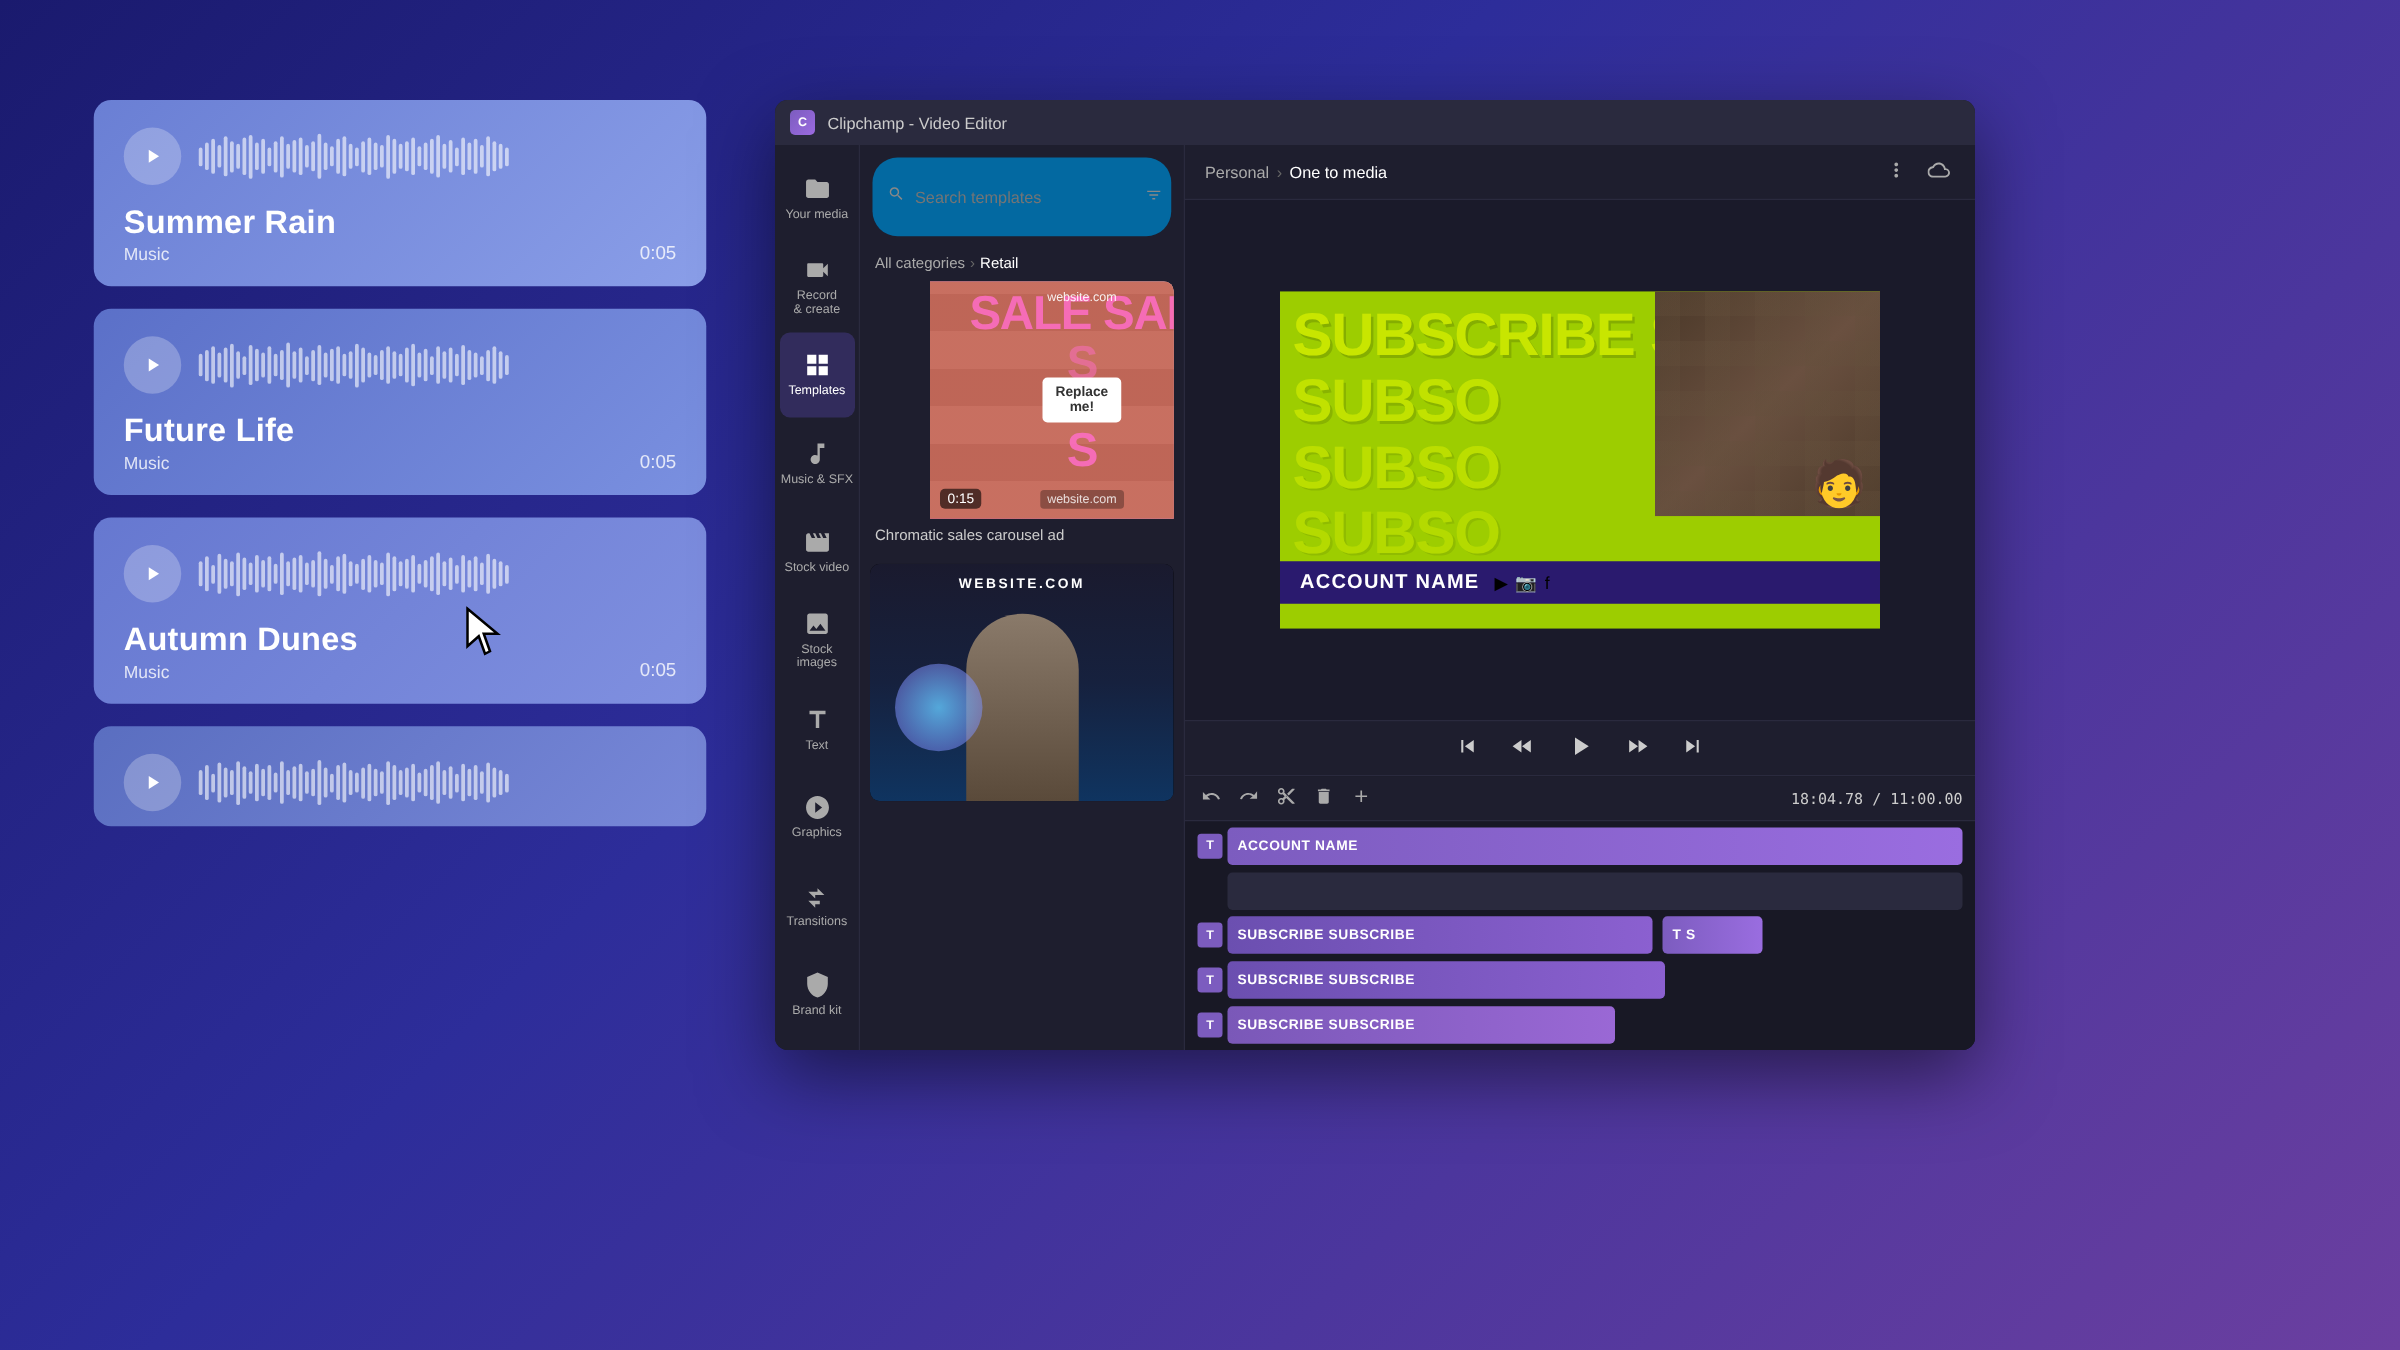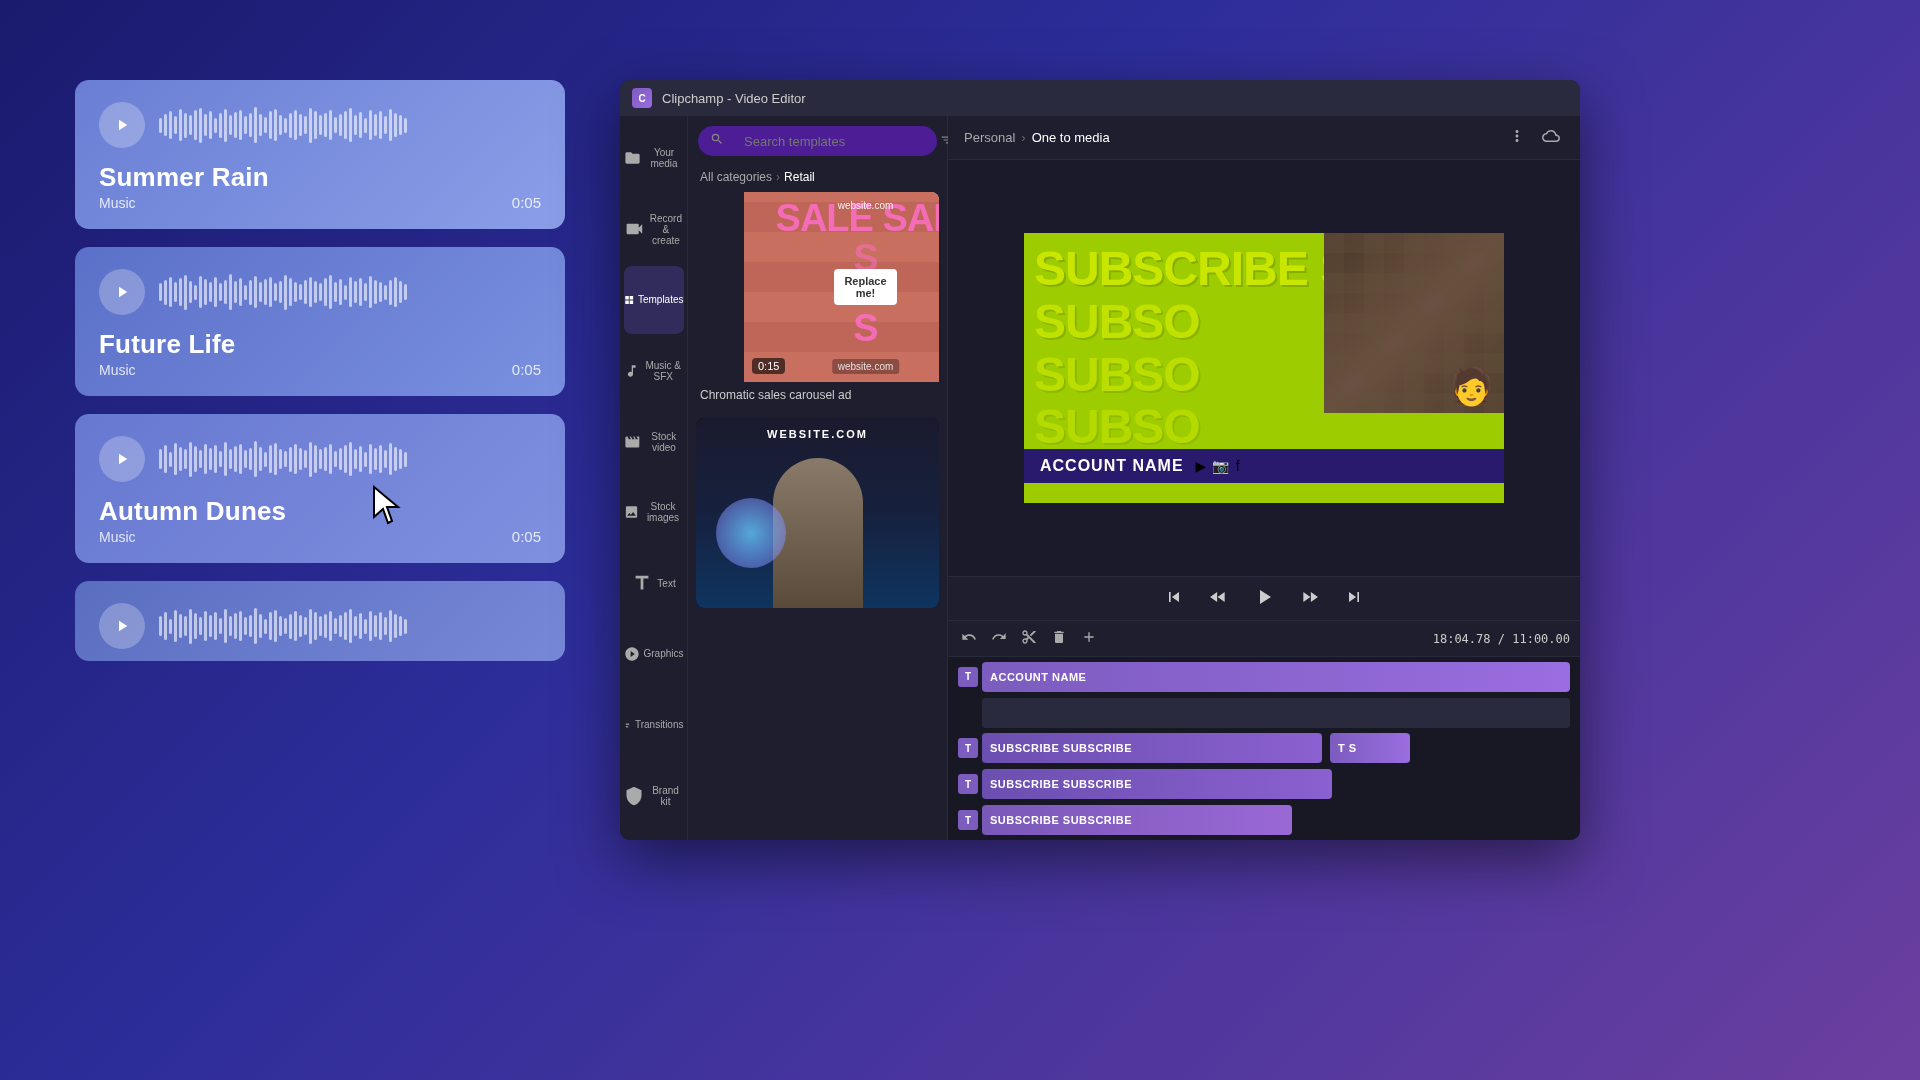--- a/index.html
+++ b/index.html
@@ -153,21 +153,21 @@
       padding: 8px 0;
       gap: 0;
       flex-shrink: 0;
       border-right: 1px solid #2a2a3e;
     }
 
     .sidebar-item {
       width: 60px;
       height: 72px;
       display: flex;
-      flex-direction: row;
+      flex-direction: column;
       align-items: center;
       justify-content: center;
       gap: 4px;
       cursor: pointer;
       border-radius: 8px;
       margin-bottom: 2px;
     }
     .sidebar-item.active { background: rgba(100,80,200,0.3); }
     .sidebar-item svg { width: 22px; height: 22px; }
     .sidebar-item-label {
@@ -183,26 +183,26 @@
       width: 260px;
       background: #1e1e2e;
       display: flex;
       flex-direction: column;
       border-right: 1px solid #2a2a3e;
       flex-shrink: 0;
     }
 
     .search-bar {
       margin: 10px;
-      background: #4c1d95;
+      background: #0369a1;
       border-radius: 20px;
       display: flex;
       align-items: center;
-      padding: 6px 12px;
-      gap: 20px;
+      padding: 22px 12px;
+      gap: 8px;
     }
     .search-bar input {
       background: transparent;
       border: none;
       outline: none;
       color: #ccc;
       font-size: 13px;
       flex: 1;
     }
     .search-icon svg { width: 14px; height: 14px; fill: #888; }

